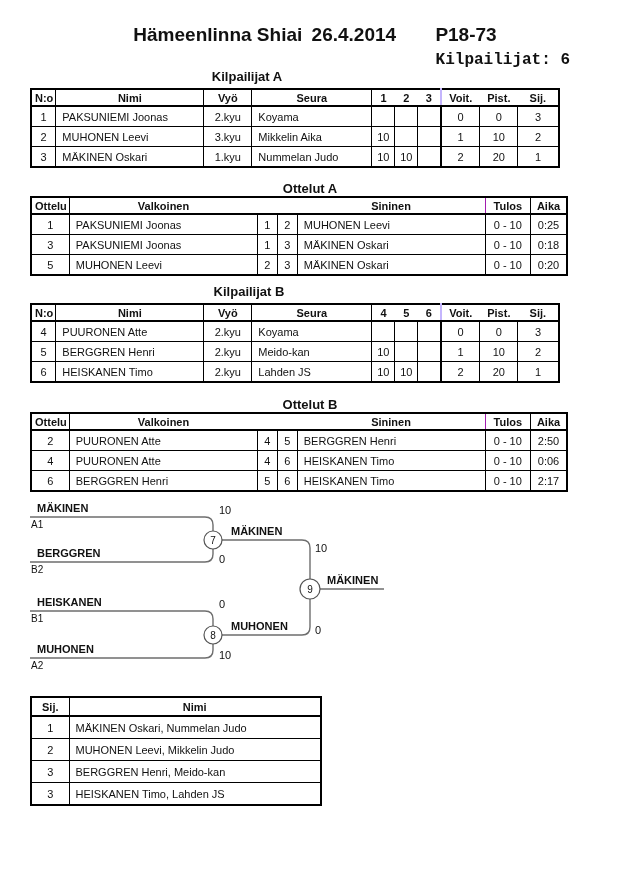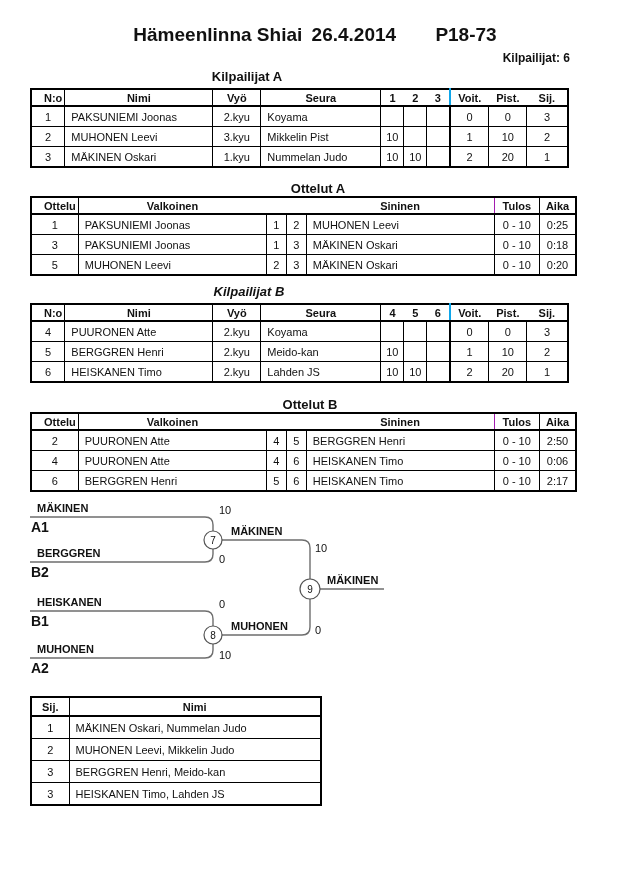--- a/index.html
+++ b/index.html
@@ -4,62 +4,62 @@
 <style>
   html,body{margin:0;padding:0;background:#fff;}
   .page{position:relative;width:630px;height:891px;background:#ffffff;
         font-family:"Liberation Sans",sans-serif;color:#111;overflow:hidden;}
 
   .page-title{position:absolute;top:24px;left:0;width:630px;text-align:center;
               font-size:19px;font-weight:bold;white-space:nowrap;}
   .page-title .t-date{margin-left:4px;}
   .page-title .t-cat{margin-left:34px;}
   .kilp-count{position:absolute;top:51px;left:0;width:570px;text-align:right;
-              font-size:12px;font-weight:bold;}
+              font-size:16px;font-weight:bold;font-family:Liberation Mono, monospace;}
 
   .sec-title{position:absolute;text-align:center;font-size:13px;font-weight:bold;}
   #st-ka{top:69px;left:0;width:494px;text-align:center;}
-  #st-oa{top:181px;left:0;width:620px;margin-left:8px;}
-  #st-kb{top:284px;left:0;width:498px;font-style:italic;}
+  #st-oa{top:181px;left:0;width:620px;}
+  #st-kb{top:284px;left:0;width:498px;}
   #st-ob{top:397px;left:0;width:620px;}
   #st-t{top:679px;left:0;width:344px;}
 
   table{border-collapse:collapse;table-layout:fixed;position:absolute;left:30px;
         background:#fff;}
   table,th,td{border:1px solid #000;}
   table{border:2px solid #000;}
   th{font-size:11px;font-weight:bold;height:15px;padding:0 2px;white-space:nowrap;
      overflow:visible;text-align:center;border-bottom:2px solid #000;}
   td{font-size:11px;height:19px;padding:0 2px;white-space:nowrap;overflow:hidden;
      text-align:center;vertical-align:middle;}
   td.l{text-align:left;padding-left:6px;margin-top:8px;}
-  th.l{text-align:left;padding-left:12px;}
+  th.l{text-align:left;padding-left:3px;}
 
   
   .ktab th.g123{border-left:none;border-right:none;}
-  .ktab th.voit{border-left:2px solid #0ea5e9;border-right:none;}
+  .ktab th.voit{border-left:2px solid #c4b5fd;border-right:none;}
   .ktab th.pist{border-left:none;border-right:none;}
   .ktab th.sij{border-left:none;}
   .ktab td.voit{border-left:2px solid #000;}
 
   
   .otab th.nb{border-left:none;border-right:none;}
   .otab th.tulos{border-left:1px solid #a21caf;}
 
   #table-ka{top:88px;}  #table-oa{top:196px;}
   #table-kb{top:303px;} #table-ob{top:412px;}
   #table-t{top:696px;}
   #table-t td{height:21px;}
   #table-t th{height:17px;}
 
   
   .bracket{position:absolute;top:498px;left:0;width:630px;height:200px;}
   .bracket svg{position:absolute;top:0;left:0;}
   .blabel{position:absolute;font-size:11px;font-weight:bold;white-space:nowrap;}
-  .bseed{position:absolute;font-size:14px;font-weight:bold;white-space:nowrap;}
+  .bseed{position:absolute;font-size:10px;font-weight:normal;white-space:nowrap;}
   .bscore{position:absolute;font-size:11px;font-weight:normal;white-space:nowrap;}
   .bnode{font-size:10px;font-weight:normal;fill:#111;}
 </style>
 </head>
 <body>
 
 <div class="page">
 
   <div class="page-title">
     <span>Hämeenlinna Shiai</span>
@@ -106,21 +106,21 @@
         <td></td>
         <td></td>
         <td class="voit">0</td>
         <td>0</td>
         <td>3</td>
       </tr>
       <tr>
         <td>2</td>
         <td class="l">MUHONEN Leevi</td>
         <td>3.kyu</td>
-        <td class="l">Mikkelin Pist</td>
+        <td class="l">Mikkelin Aika</td>
         <td>10</td>
         <td></td>
         <td></td>
         <td class="voit">1</td>
         <td>10</td>
         <td>2</td>
       </tr>
       <tr>
         <td>3</td>
         <td class="l">MÄKINEN Oskari</td>

